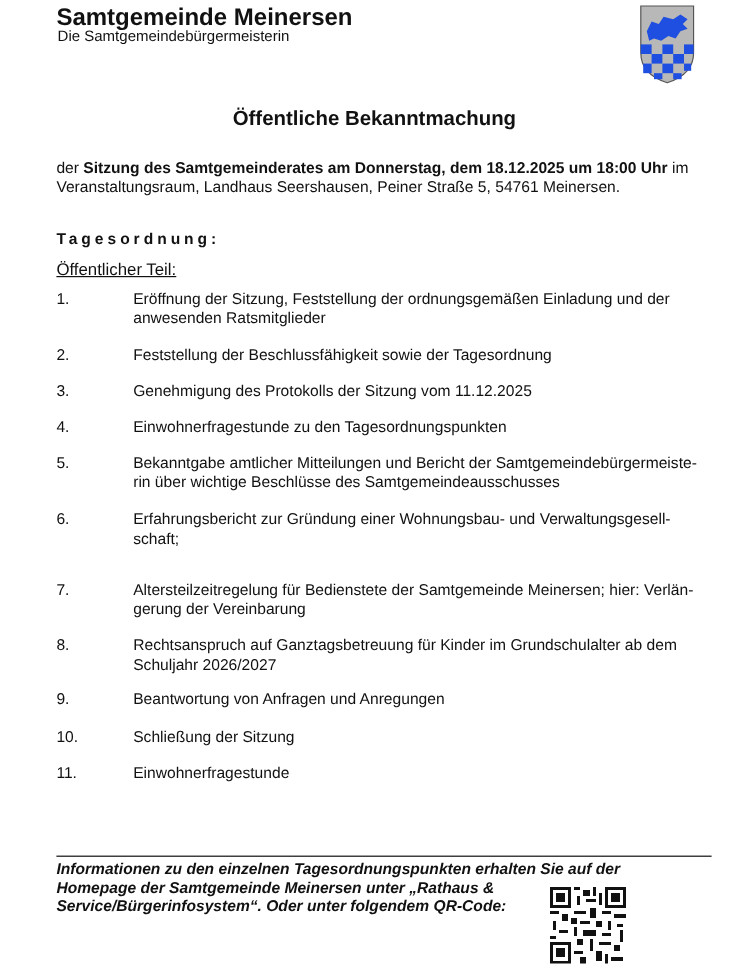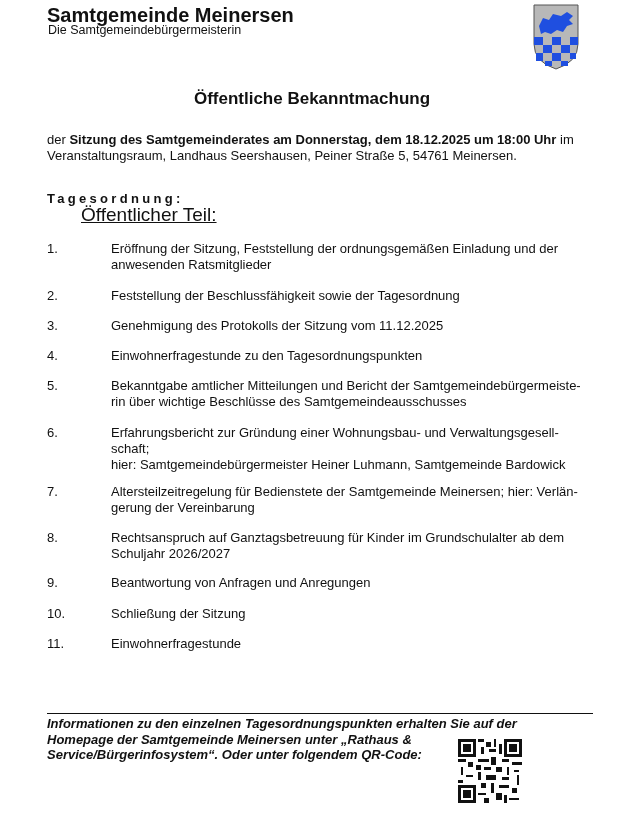--- a/index.html
+++ b/index.html
@@ -3,21 +3,21 @@
 <meta charset="utf-8">
 <style>
   html, body { margin:0; padding:0; background:#fff; }
   body { width:624px; height:814px; position:relative; overflow:hidden; font-family:"Liberation Sans", sans-serif; color:#111; }
   .org { position:absolute; left:47px; top:4px; font-size:20px; font-weight:bold; }
   .sub { position:absolute; left:48px; top:23px; font-size:12.5px; }
   .crest { position:absolute; left:533px; top:4px; width:46px; height:66px; }
   .title { position:absolute; left:0; width:624px; top:89px; text-align:center; font-size:17px; font-weight:bold; }
   .intro { position:absolute; left:47px; top:132px; width:550px; font-size:13px; line-height:16px; }
   .agenda-head { position:absolute; left:47px; top:179px; font-size:13px; font-weight:bold; letter-spacing:3.3px;margin-top:12px; }
-  .public { position:absolute; left:47px; top:204px; font-size:19px; text-decoration:underline;margin-left:34px; }
+  .public { position:absolute; left:47px; top:216px; font-size:14px; text-decoration:underline; }
   .item { position:absolute; left:47px; width:550px; font-size:13px; line-height:16px; }
   .item .num { position:absolute; left:0; top:0; }
   .item .txt { position:absolute; left:64px; top:0; width:480px; }
   .rule { position:absolute; left:47px; top:713px; width:546px; height:1px; background:#111; }
   .footer { position:absolute; left:47px; top:716px; width:480px; font-size:13px; line-height:15.5px; font-weight:bold; font-style:italic; }
   .qr { position:absolute; left:458px; top:739px; width:64px; height:64px; }
 </style>
 </head>
 <body>
 
@@ -63,21 +63,21 @@
 <div class="item" style="top:348px">
     <span class="num">4.</span>
     <span class="txt">Einwohnerfragestunde zu den Tagesordnungspunkten</span>
   </div>
 <div class="item" style="top:378px">
     <span class="num">5.</span>
     <span class="txt">Bekanntgabe amtlicher Mitteilungen und Bericht der Samtgemeindebürgermeiste-rin über wichtige Beschlüsse des Samtgemeindeausschusses</span>
   </div>
 <div class="item" style="top:425px">
     <span class="num">6.</span>
-    <span class="txt"><span>Erfahrungsbericht zur Gründung einer Wohnungsbau- und Verwaltungsgesell-schaft;</span><br><span>hier: Samtgemeindebürgermeister Heiner Luhmann, Samtgemeinde Bardowick</span></span>
+    <span class="txt"><span>Erfahrungsbericht zur Gründung einer Wohnungsbau- und Verwaltungsgesell-schaft;</span><br></span>
   </div>
 <div class="item" style="top:484px">
     <span class="num">7.</span>
     <span class="txt">Altersteilzeitregelung für Bedienstete der Samtgemeinde Meinersen; hier: Verlän-gerung der Vereinbarung</span>
   </div>
 <div class="item" style="top:530px">
     <span class="num">8.</span>
     <span class="txt">Rechtsanspruch auf Ganztagsbetreuung für Kinder im Grundschulalter ab dem Schuljahr 2026/2027</span>
   </div>
 <div class="item" style="top:575px">

